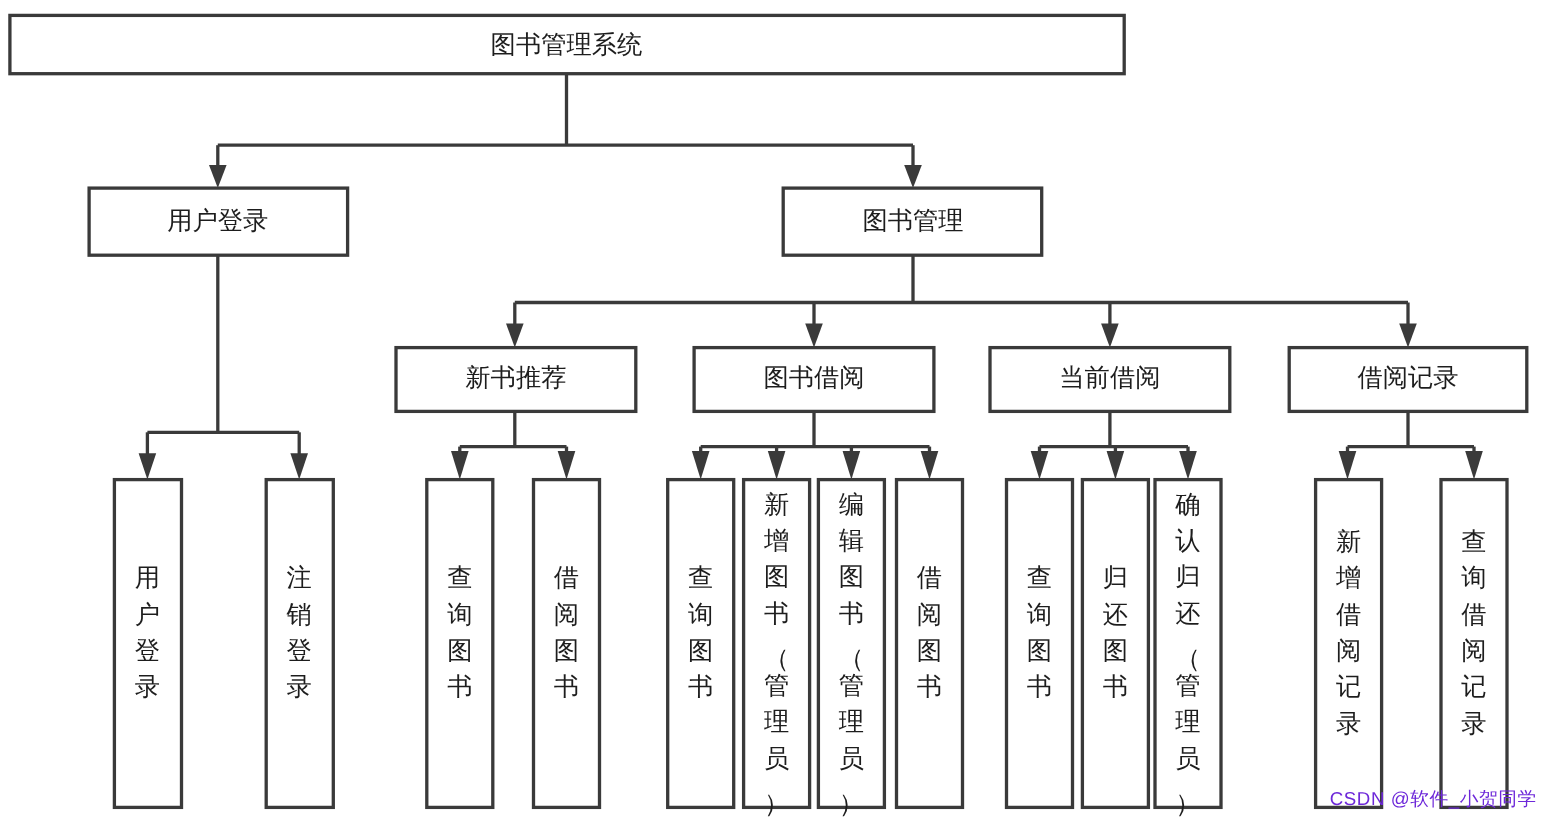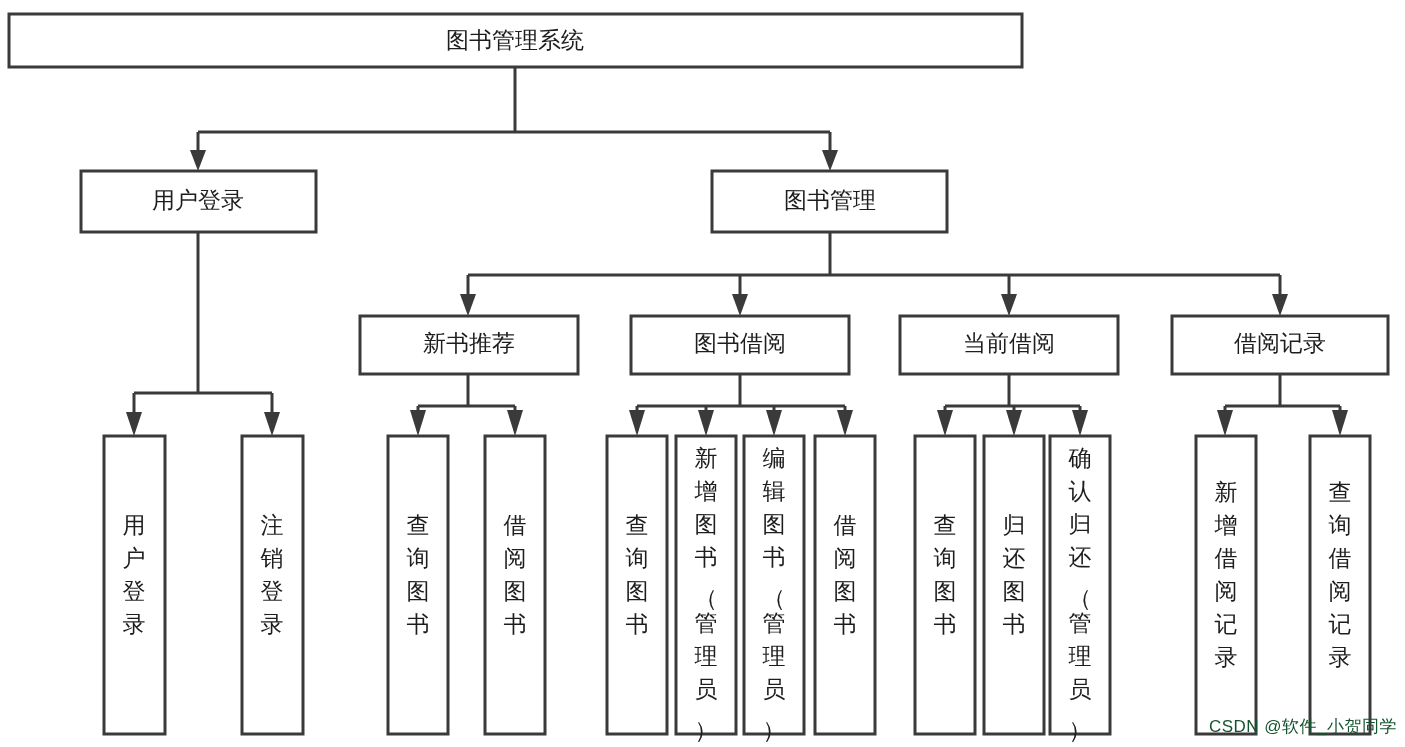--- a/index.html
+++ b/index.html
@@ -17,21 +17,21 @@
     fill:#1d1d1d;font-size:23px;text-anchor:middle;
     dominant-baseline:middle;
   }
   .lbl-v{
     font-family:"Liberation Sans","DejaVu Sans",sans-serif;
     fill:#1d1d1d;font-size:23px;text-anchor:middle;
   }
   .watermark{
     position:absolute;right:8px;bottom:4px;
     font-family:"Liberation Sans","DejaVu Sans",sans-serif;
-    font-size:17px;color:#14532d;white-space:nowrap;
+    font-size:17px;color:#6d28d9;white-space:nowrap;
     letter-spacing:0.5px;pointer-events:none;
   }
 </style>
 </head>
 <body>
 
 <div id="stage">
 
   <svg width="1405" height="747" viewBox="0 0 1405 747">
 

